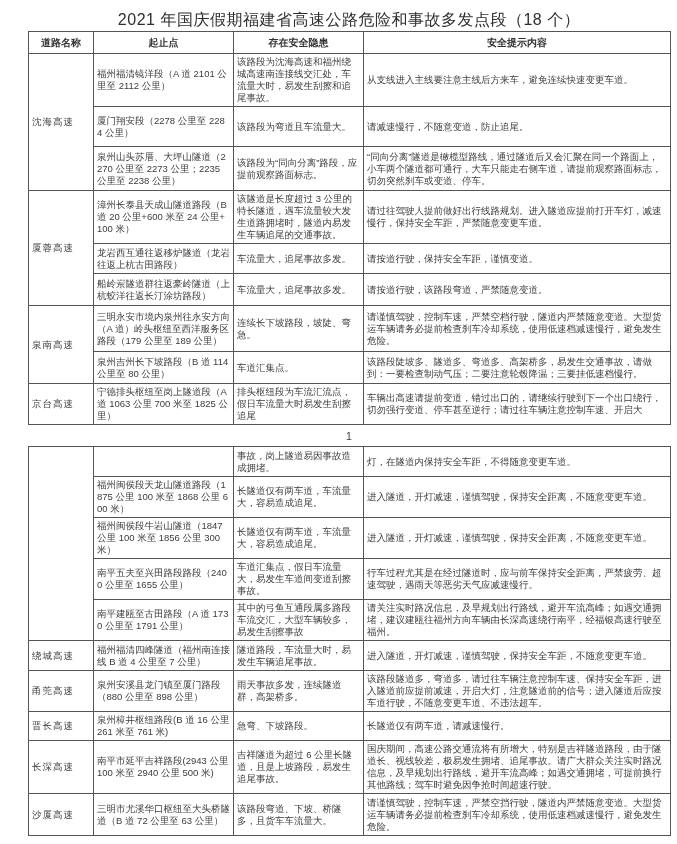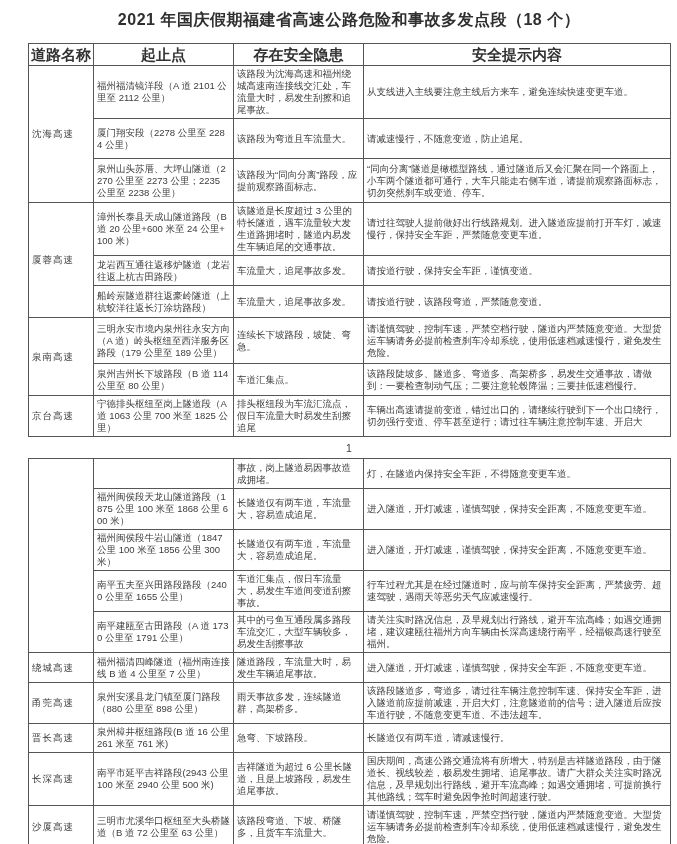--- a/index.html
+++ b/index.html
@@ -15,43 +15,43 @@
     color: #3c3c3c;
   }
   .sheet {
     padding: 10px 0 0 28px;
     width: 642px;
   }
   .doc-title {
     width: 642px;
     text-align: center;
     font-size: 16px;
-    font-weight: bold;
+    font-weight: normal;
     color: #2f2f2f;
     letter-spacing: 0.5px;
-    margin: 0 0 12px 0;
+    margin: 0 0 0 0;
     white-space: nowrap;
   }
   table.road-table {
     width: 642px;
     border-collapse: collapse;
     table-layout: fixed;
   }
   table.road-table th,
   table.road-table td {
     border: 1px solid #555555;
     font-size: 9.5px;
     line-height: 12px;
     padding: 2px 3px;
     vertical-align: middle;
     word-break: break-all;
     overflow: hidden;
   }
   table.road-table th {
-    font-size: 15px;
+    font-size: 10px;
     font-weight: bold;
     text-align: center;
     color: #333333;
     padding: 3px 2px;
   }
   td.road {
     text-align: left;
     letter-spacing: 1px;
   }
   td.cont {

